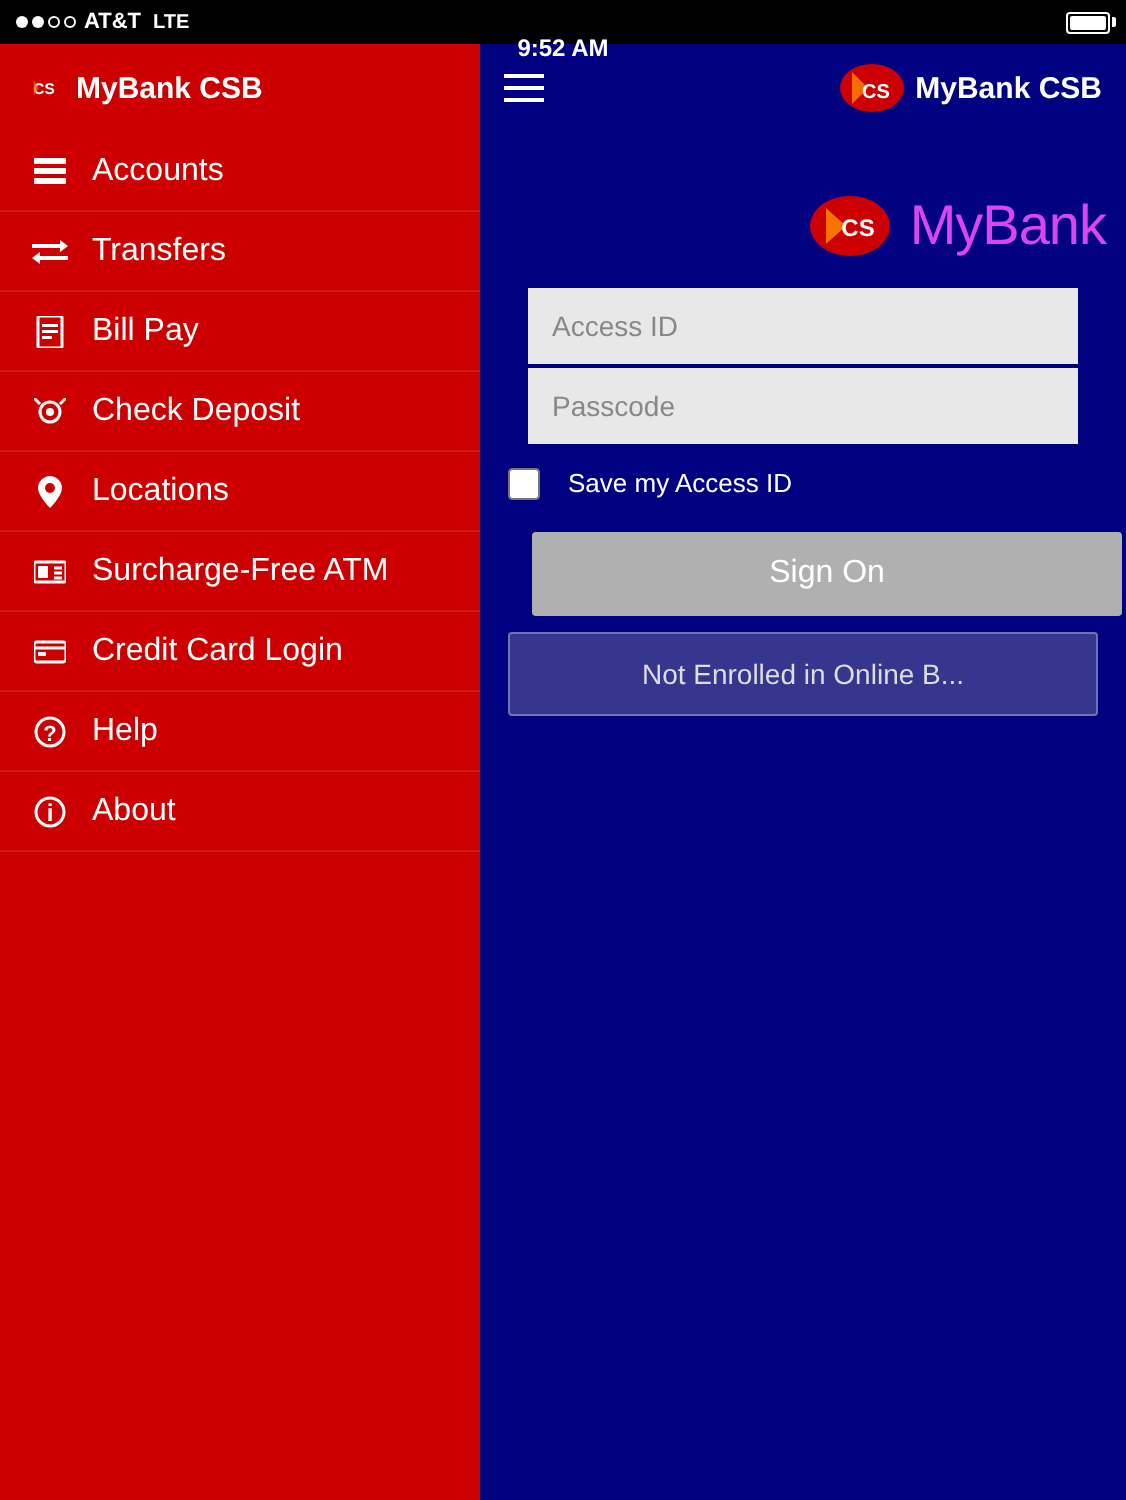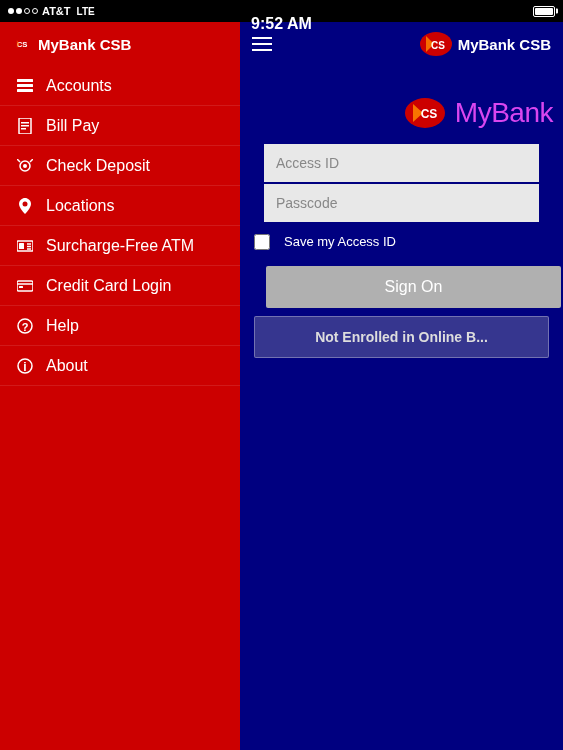--- a/index.html
+++ b/index.html
@@ -41,21 +41,21 @@
       height: 6px;
       border-radius: 50%;
       background: #fff;
     }
     .dot.empty {
       background: transparent;
       border: 1px solid #fff;
     }
     .status-center {
       color: #fff;
-      font-size: 16px;
+      font-size: 12px;
       font-weight: 600;
       position: absolute;
       left: 50%;
       transform: translateX(-50%);
       margin-top: 25px;
     }
     .status-right {
       display: flex;
       align-items: center;
       gap: 4px;
@@ -272,21 +272,20 @@
     .not-enrolled-btn button {
       width: 100%;
       height: 42px;
       background: rgba(180,180,180,0.3);
       border: 1px solid rgba(255,255,255,0.3);
       color: #ddd;
       font-size: 14px;
       cursor: pointer;
       border-radius: 2px;
       text-align: center;
-      font-weight: bold;
     }
 
     
     .csb-logo {
       width: 36px;
       height: 28px;
     }
     .csb-logo-small {
       width: 24px;
       height: 18px;
@@ -351,20 +350,31 @@
         <div class="sidebar-icon">
           <svg width="16" height="14" viewBox="0 0 16 14" fill="white">
             <rect x="0" y="0" width="16" height="3" rx="0.5"></rect>
             <rect x="0" y="5" width="16" height="3" rx="0.5"></rect>
             <rect x="0" y="10" width="16" height="3" rx="0.5"></rect>
           </svg>
         </div>
         <span class="sidebar-label">Accounts</span>
       </div>
 
+      <div class="sidebar-item">
+        <div class="sidebar-icon">
+          <svg width="18" height="14" viewBox="0 0 18 14" fill="white">
+            <line x1="0" y1="4" x2="14" y2="4" stroke="white" stroke-width="2"></line>
+            <polygon points="14,1 18,4 14,7" fill="white"></polygon>
+            <line x1="4" y1="10" x2="18" y2="10" stroke="white" stroke-width="2"></line>
+            <polygon points="4,7 0,10 4,13" fill="white"></polygon>
+          </svg>
+        </div>
+        <span class="sidebar-label">Transfers</span>
+      </div>
 
       <div class="sidebar-item">
         <div class="sidebar-icon">
           <svg width="14" height="16" viewBox="0 0 14 16" fill="white">
             <rect x="1" y="0" width="12" height="16" rx="1" fill="none" stroke="white" stroke-width="1.5"></rect>
             <rect x="3" y="4" width="8" height="1.5" fill="white"></rect>
             <rect x="3" y="7" width="8" height="1.5" fill="white"></rect>
             <rect x="3" y="10" width="5" height="1.5" fill="white"></rect>
           </svg>
         </div>

